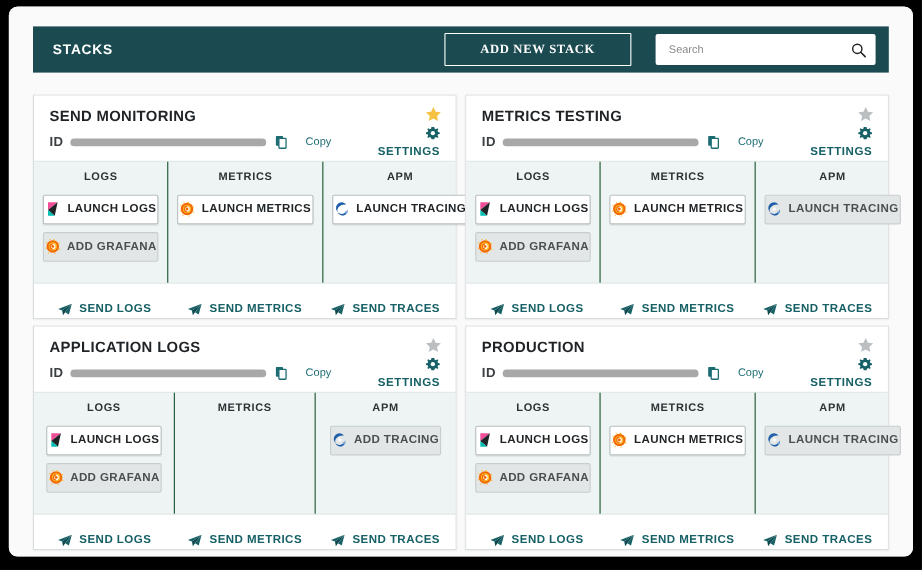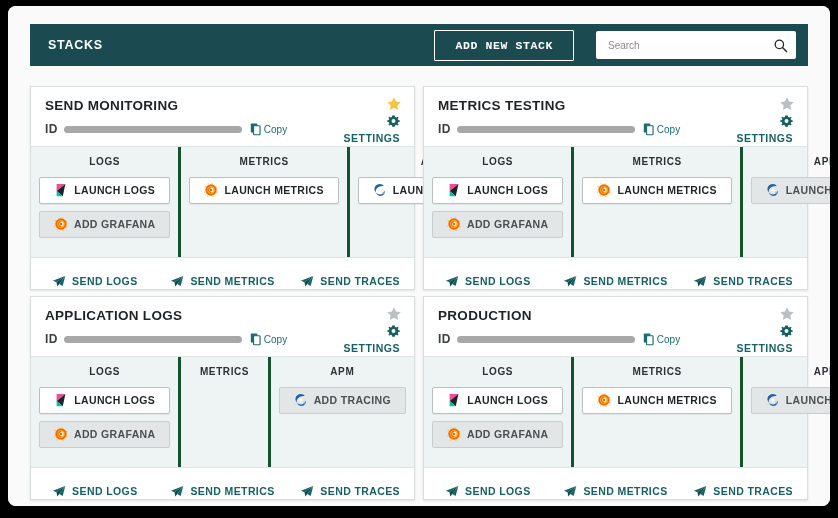--- a/index.html
+++ b/index.html
@@ -55,25 +55,25 @@
     font-size: 12.5px;
     font-weight: bold;
     letter-spacing: 0.7px;
   }
   .topbar-spacer { flex: 1; }
 
   .add-stack-btn {
     border: 1.5px solid #ffffff;
     background: transparent;
     color: #ffffff;
-    font-family: Liberation Mono, monospace;
+    font-family: Liberation Serif, serif;
     font-size: 11.5px;
     font-weight: bold;
     letter-spacing: 0.6px;
-    padding: 8px 20px;
+    padding: 8px 32px;
     cursor: pointer;
     border-radius: 1px;
     white-space: nowrap;
   }
 
   .search-wrap {
     margin-left: 22px;
     width: 200px;
     height: 28px;
     background: #ffffff;
@@ -152,21 +152,21 @@
     height: 7px;
     border-radius: 4px;
     background: #a8a8a8;
     width: 178px;
   }
   .copy-link {
     display: flex;
     align-items: center;
     margin-left: 8px;
     cursor: pointer;
-    gap: 2px;
+    gap: 16px;
   }
   .copy-icon { width: 12px; height: 13px; display: block; }
   .copy-label {
     font-size: 10px;
     color: #1b6b72;
   }
   .settings-link {
     margin-left: auto;
     display: flex;
     align-items: flex-end;
@@ -190,37 +190,37 @@
     border-bottom: 1px solid #dde4e4;
     min-height: 103px;
   }
   .col {
     flex: 1;
     padding: 9px 8px 12px 8px;
     box-sizing: border-box;
     display: flex;
     flex-direction: column;
     align-items: center;
-    border-right: 3px solid #14532d;
+    border-right: 1px solid #14532d;
   }
   .col:last-child { border-right: none; }
   .col-title {
     font-size: 10px;
     font-weight: bold;
     color: #2c3134;
     letter-spacing: 0.6px;
     margin-bottom: 10px;
   }
   .action-btn {
     display: flex;
     align-items: center;
     justify-content: center;
     gap: 6px;
     height: 27px;
-    padding: 0 14px;
+    padding: 0 1px;
     border-radius: 2px;
     box-sizing: border-box;
     font-size: 10.5px;
     font-weight: bold;
     letter-spacing: 0.35px;
     cursor: pointer;
     margin-bottom: 7px;
     white-space: nowrap;
     font-family: "Liberation Sans", sans-serif;
   }

